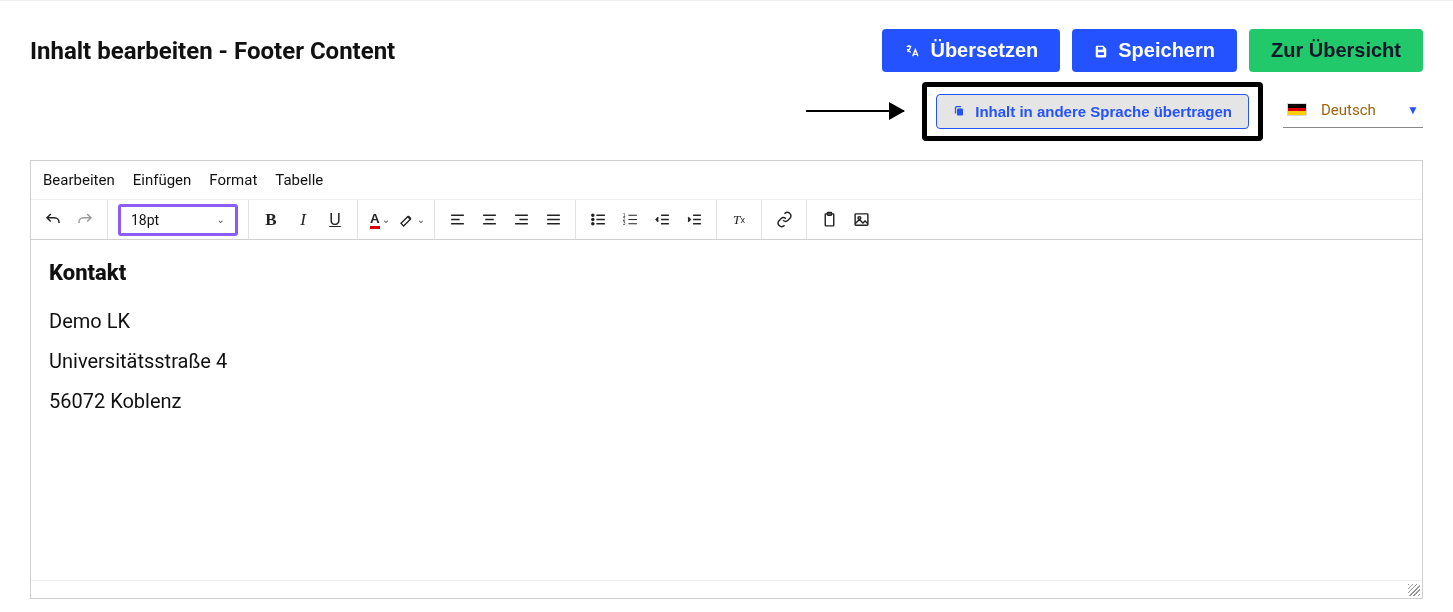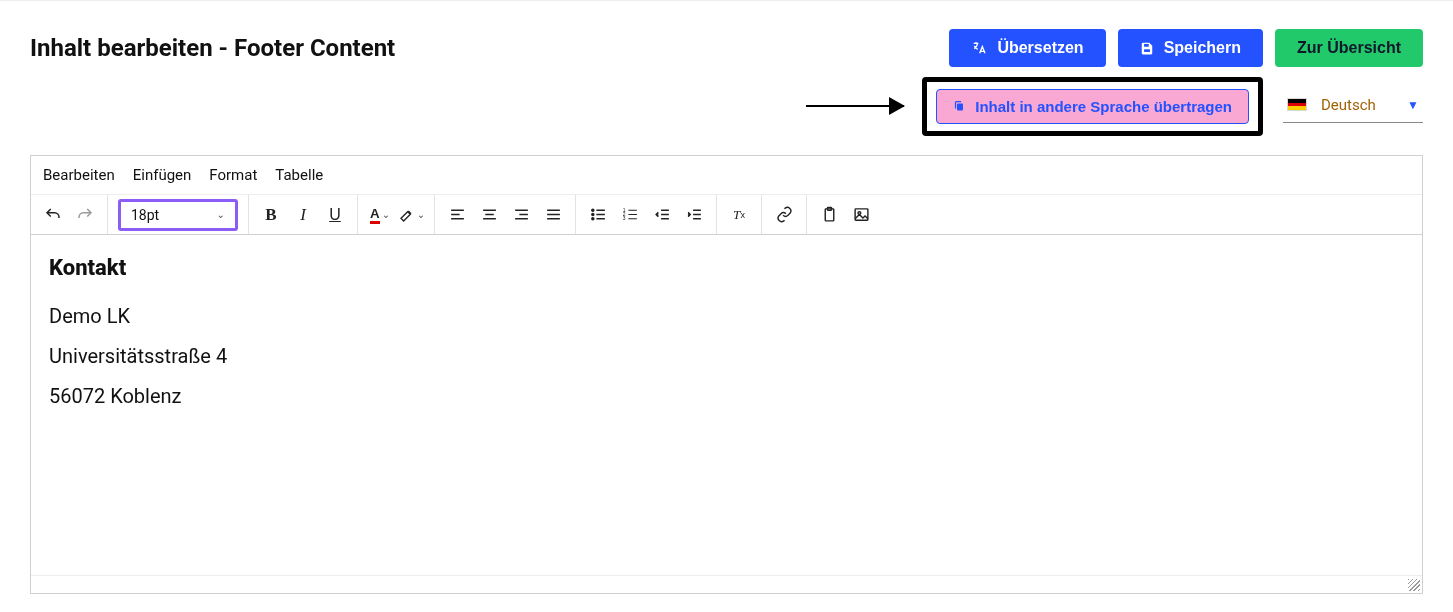--- a/index.html
+++ b/index.html
@@ -3,31 +3,31 @@
   <meta charset="utf-8">
   <style>
     * { box-sizing: border-box; margin: 0; padding: 0; }
     body { font-family: -apple-system, BlinkMacSystemFont, "Segoe UI", Roboto, Arial, sans-serif; background: #fff; color: #111; }
     .page { width: 1453px; height: 612px; padding: 28px 30px; position: relative; border-top: 1px solid #eee; }
 
     .header-row { display: flex; align-items: center; justify-content: space-between; margin-bottom: 12px; }
     .page-title { font-size: 24px; font-weight: 700; }
     .header-buttons { display: flex; gap: 12px; }
 
-    .btn { display: inline-flex; align-items: center; justify-content: center; gap: 10px; padding: 10px 22px; border-radius: 4px; font-weight: 700; font-size: 16px; border: none; cursor: pointer; }
+    .btn { display: inline-flex; align-items: center; justify-content: center; gap: 10px; padding: 10px 22px; border-radius: 4px; font-weight: 700; font-size: 20px; border: none; cursor: pointer; }
     .btn-blue { background: #2452ff; color: #fff; }
     .btn-green { background: #22c96b; color: #0f172a; }
 
     .sub-row { display: flex; align-items: center; justify-content: flex-end; gap: 20px; margin-bottom: 22px; position: relative; height: 54px; }
 
     .arrow-annot { width: 98px; height: 2px; background: #000; position: relative; margin-right: -2px; }
     .arrow-annot::after { content: ""; position: absolute; right: -1px; top: -8px; border-left: 16px solid #000; border-top: 9px solid transparent; border-bottom: 9px solid transparent; }
 
     .highlight-box { border: 5px solid #000; padding: 7px 9px; border-radius: 4px; }
-    .btn-outline { display: inline-flex; align-items: center; gap: 10px; border: 1.5px solid #2452ff; color: #2452ff; background: #f9a8d4; padding: 8px 16px; border-radius: 4px; font-weight: 700; font-size: 15px; cursor: pointer; }
+    .btn-outline { display: inline-flex; align-items: center; gap: 10px; border: 1.5px solid #2452ff; color: #2452ff; background: #e5e5e5; padding: 8px 16px; border-radius: 4px; font-weight: 700; font-size: 15px; cursor: pointer; }
 
     .lang-select { display: flex; align-items: center; gap: 14px; border-bottom: 1px solid #888; padding: 6px 4px 8px 4px; min-width: 140px; cursor: pointer; }
     .flag-de { width: 20px; height: 13px; display: flex; flex-direction: column; border: 0.5px solid rgba(0,0,0,0.15); }
     .flag-de > div { flex: 1; }
     .lang-label { font-size: 15px; color: #a16207; flex: 1; }
     .caret { color: #2452ff; font-size: 12px; }
 
     .editor-frame { border: 1px solid #d0d0d0; }
     .menubar { display: flex; gap: 18px; padding: 10px 12px; border-bottom: 1px solid #eee; font-size: 15px; }
     .menubar span { cursor: pointer; }

